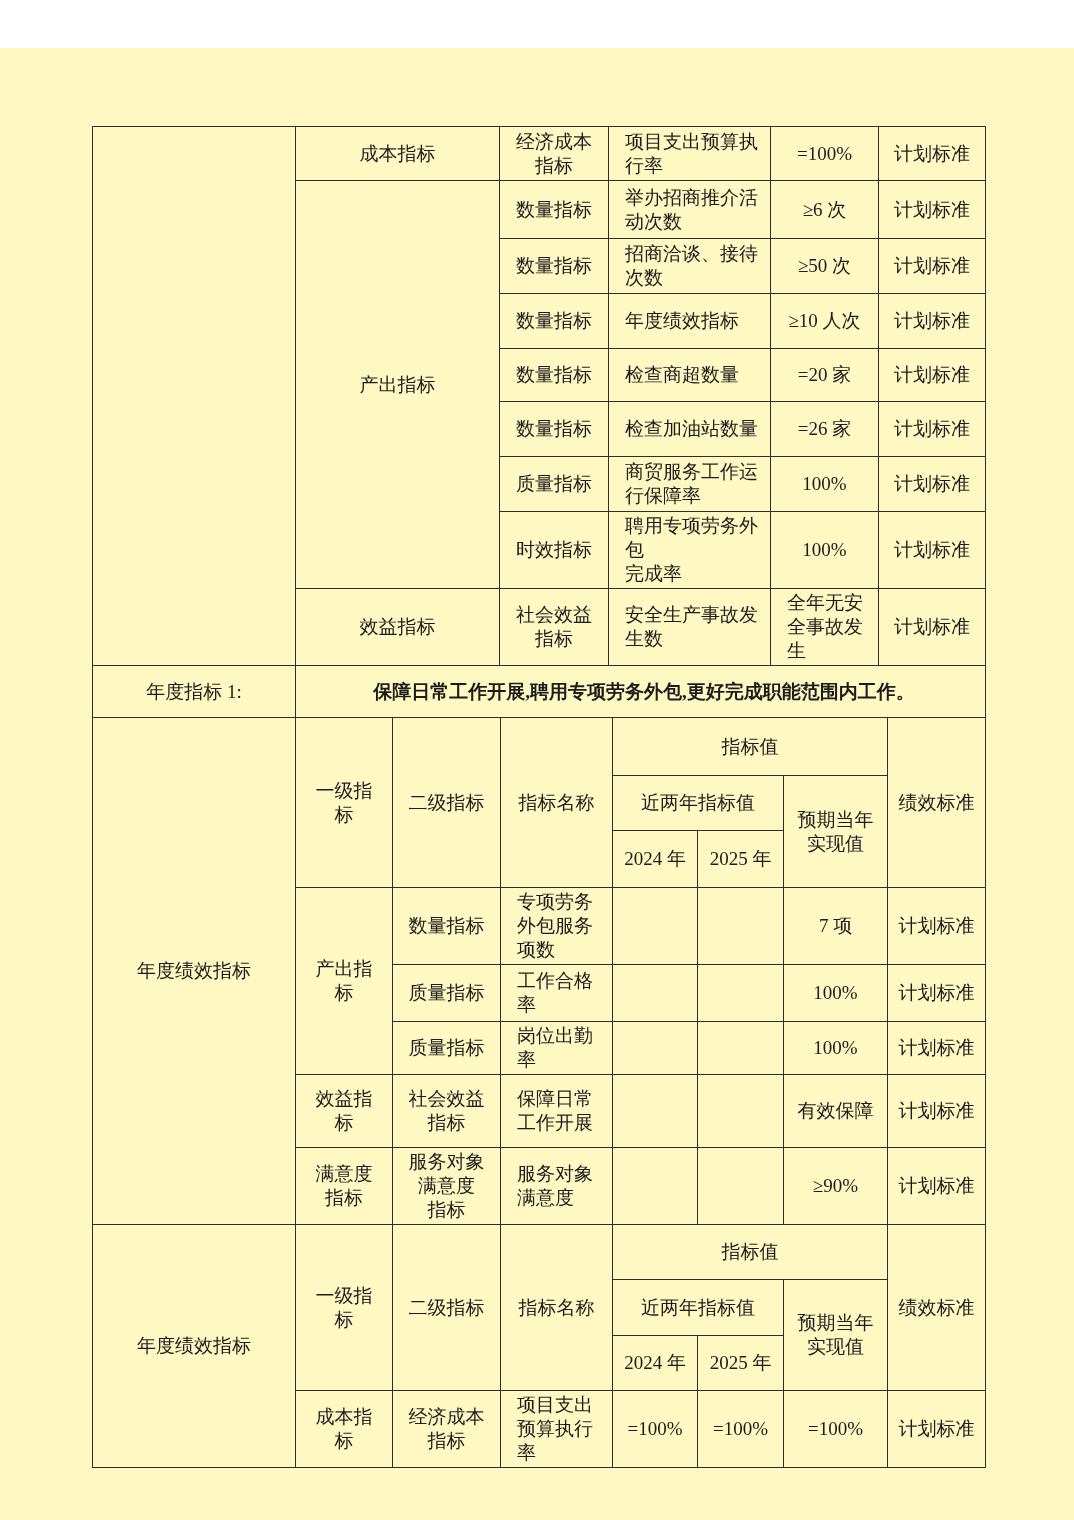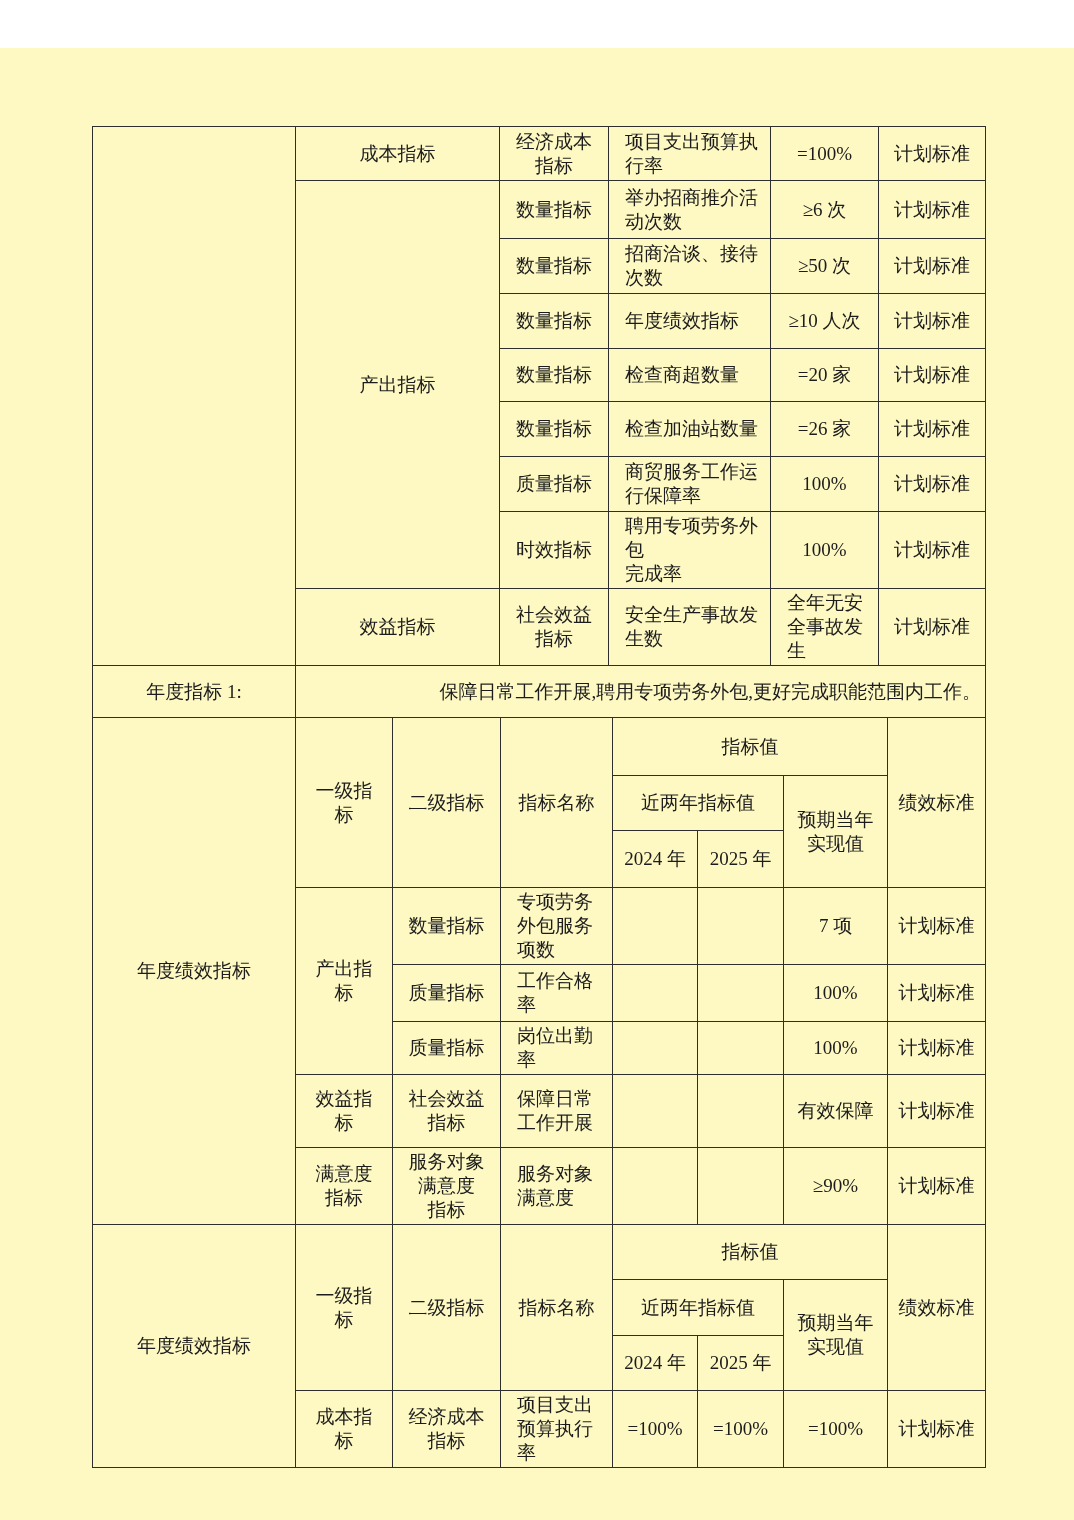--- a/index.html
+++ b/index.html
@@ -41,22 +41,23 @@
     white-space: pre-line;
     overflow: hidden;
     box-sizing: border-box;
   }
   td.name {
     text-align: left;
     padding-left: 16px;
     padding-right: 6px;
   }
   td.left {
-    text-align: right;
+    text-align: center;
     padding-left: 11px;
+    font-weight: bold;
   }
 </style>
 </head>
 <body>
 
 <div class="page">
   <div class="doc">
 
     <table class="tbl">
       <colgroup>

